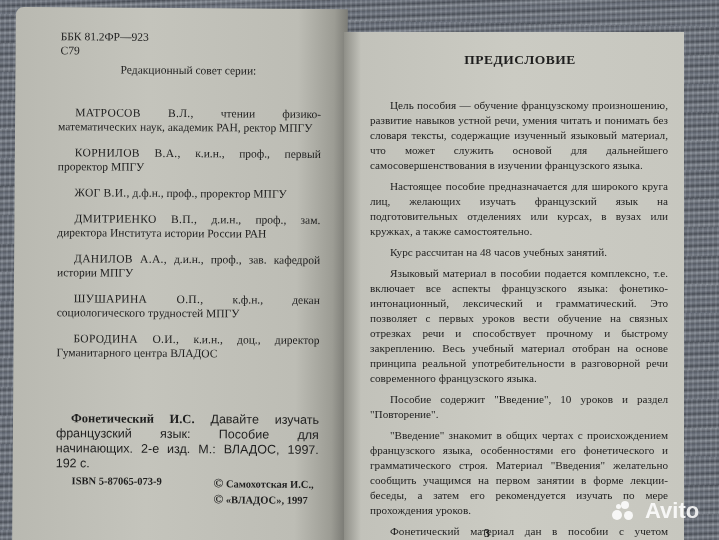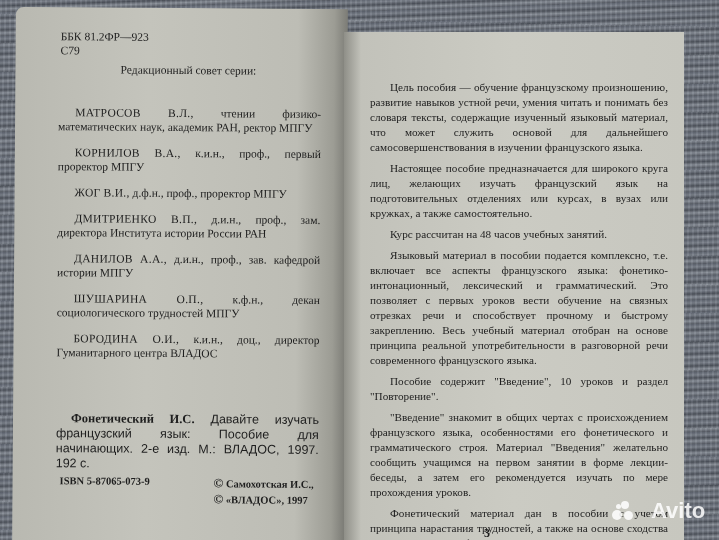--- a/index.html
+++ b/index.html
@@ -40,39 +40,39 @@
     .member .surname { letter-spacing: 0.3px; }
     .biblio {
       margin-top: 52px; width: 263px; font-size: 12.5px; line-height: 15px;
       text-align: justify; text-indent: 15px; font-family: "Liberation Sans", sans-serif;
     }
     .biblio .author { font-weight: bold; font-family: "Liberation Serif", serif; }
     .footer-row {
       position: absolute; left: 43px; top: 462px; width: 270px;
       font-size: 10.5px; font-weight: bold;
     }
-    .isbn { position: absolute; left: 4px; top: 6px; }
+    .isbn { position: absolute; left: 16px; top: 6px; }
     .copy-block { position: absolute; left: 158px; top: 5px; line-height: 15px; }
     .copy-sign { font-size: 13px; }
     .r-title {
       text-align: center; font-weight: bold; font-size: 13.5px;
       letter-spacing: 0.5px; width: 300px; margin-top: 2px;
     }
     .r-body { width: 298px; margin-top: 30px; }
     .para {
       font-size: 11.2px; line-height: 15px; text-align: justify;
       text-indent: 20px; margin: 0 0 6px 0;
     }
     .page-num {
       position: absolute; left: 140px; top: 494px; font-size: 12px; font-weight: bold;
     }
     .watermark {
       position: absolute; left: 612px; top: 498px; color: rgba(255,255,255,0.85);
       font-family: "Liberation Sans", sans-serif; font-size: 22px; font-weight: bold;
-      display: flex; align-items: center; gap: 17px;
+      display: flex; align-items: center; gap: 11px;
     }
     .wm-dots { position: relative; width: 22px; height: 20px; }
     .wm-dots span { position: absolute; border-radius: 50%; background: rgba(255,255,255,0.85); }
   </style>
 </head>
 <body>
 
 <div class="wood-overlay"></div>
 
 <div class="page page-left">
@@ -98,20 +98,21 @@
   <div class="footer-row">
     <div class="isbn">ISBN 5-87065-073-9</div>
     <div class="copy-block">
       <div><span class="copy-sign">©</span> <span>Самохотская И.С.,</span></div>
       <div><span class="copy-sign">©</span> <span>«ВЛАДОС», 1997</span></div>
     </div>
   </div>
 </div>
 
 <div class="page page-right">
+  <div class="r-title">ПРЕДИСЛОВИЕ</div>
   <div class="r-body">
     <p class="para">Цель пособия — обучение французскому произношению, развитие навыков устной речи, умения читать и понимать без словаря тексты, содержащие изученный языковый материал, что может служить основой для дальнейшего самосовершенствования в изучении французского языка.</p>
     <p class="para">Настоящее пособие предназначается для широкого круга лиц, желающих изучать французский язык на подготовительных отделениях или курсах, в вузах или кружках, а также самостоятельно.</p>
     <p class="para">Курс рассчитан на 48 часов учебных занятий.</p>
     <p class="para">Языковый материал в пособии подается комплексно, т.е. включает все аспекты французского языка: фонетико-интонационный, лексический и грамматический. Это позволяет с первых уроков вести обучение на связных отрезках речи и способствует прочному и быстрому закреплению. Весь учебный материал отобран на основе принципа реальной употребительности в разговорной речи современного французского языка.</p>
     <p class="para">Пособие содержит "Введение", 10 уроков и раздел "Повторение".</p>
     <p class="para">"Введение" знакомит в общих чертах с происхождением французского языка, особенностями его фонетического и грамматического строя. Материал "Введения" желательно сообщить учащимся на первом занятии в форме лекции-беседы, а затем его рекомендуется изучать по мере прохождения уроков.</p>
     <p class="para">Фонетический материал дан в пособии с учетом принципа нарастания трудностей, а также на основе сходства отдельных звуков французского и русского языков. Звуки французского языка закрепляются в упражнениях в чтении, в которые включены названия французских реалий: городов и провинций Франции</p>
   </div>
   <div class="page-num">3</div>

